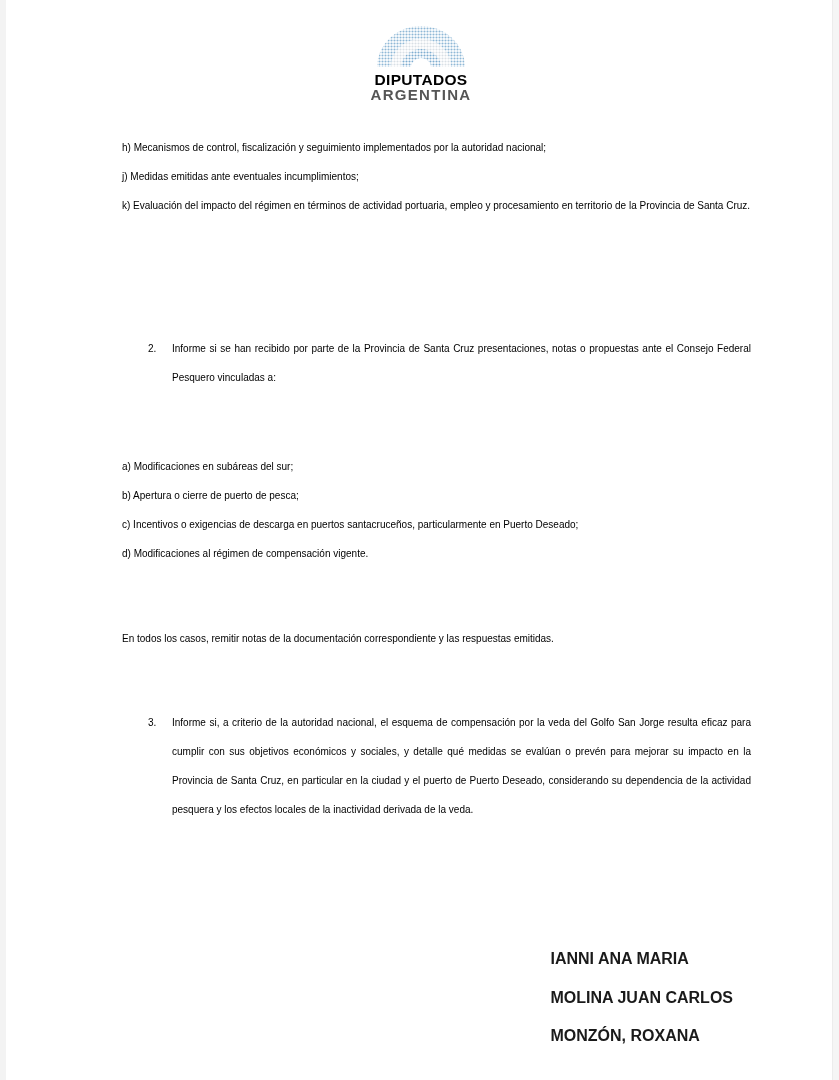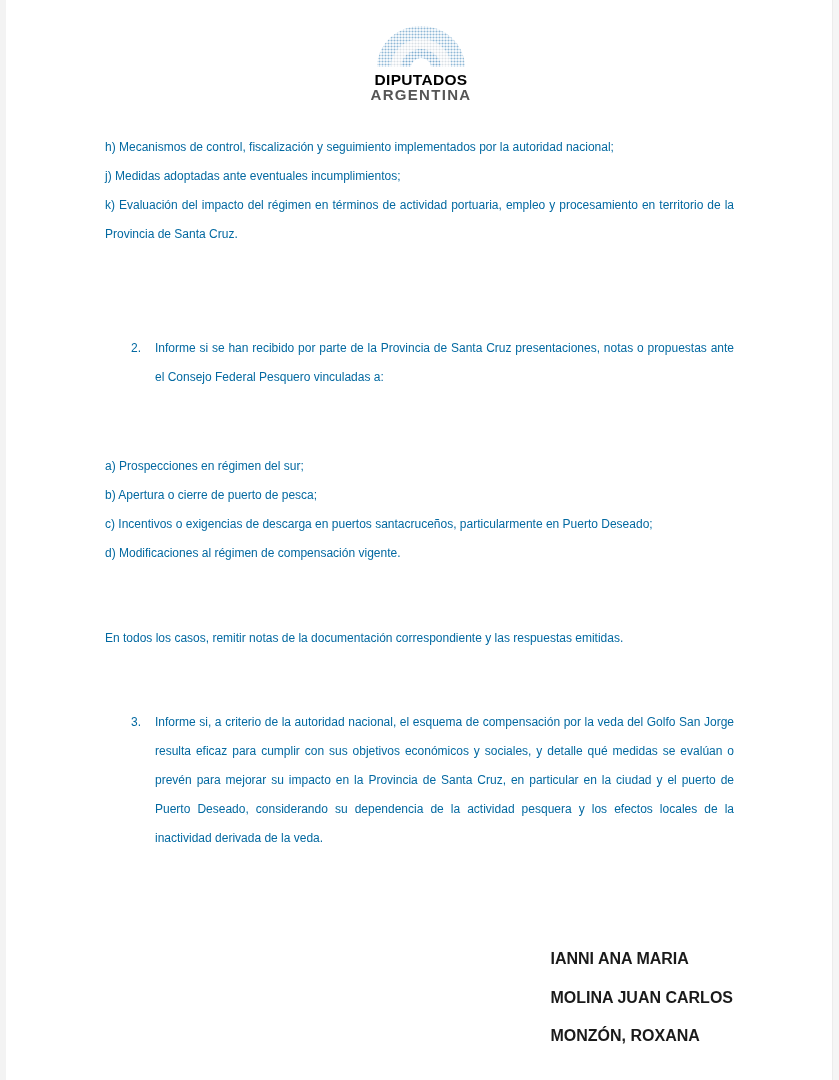--- a/index.html
+++ b/index.html
@@ -50,25 +50,25 @@
       font-size: 15px;
       font-weight: bold;
       letter-spacing: 1.3px;
       color: #555555;
       line-height: 13px;
       text-align: center;
     }
     
     .body-text {
       position: absolute;
-      left: 105px;
+      left: 122px;
       width: 629px;
-      font-size: 12px;
+      font-size: 10px;
       line-height: 29px;
-      color: #0369a1;
+      color: #000000;
       text-align: justify;
     }
     .line { display: block; }
     .block-h { top: 133px; }
     .block-2 { top: 334px; }
     .block-ad { top: 452px; }
     .block-todos { top: 624px; }
     .block-3 { top: 708px; }
     .num-item {
       position: relative;
@@ -116,33 +116,33 @@
       <path d="M16 43 A30 28 0 0 1 76 43 L66 43 A20 18 0 0 0 26 43 Z" fill="url(#dotsGray)"></path>
 
       <path d="M26 43 A20 18 0 0 1 66 43 L56 43 A10 9 0 0 0 36 43 Z" fill="url(#dotsBlue2)"></path>
     </svg>
     <div class="logo-title">DIPUTADOS</div>
     <div class="logo-sub">ARGENTINA</div>
   </div>
 
   <div class="body-text block-h">
     <span class="line">h) Mecanismos de control, fiscalización y seguimiento implementados por la autoridad nacional;</span>
-    <span class="line">j) Medidas adoptadas ante eventuales incumplimientos;</span>
+    <span class="line">j) Medidas emitidas ante eventuales incumplimientos;</span>
     <span class="line">k) Evaluación del impacto del régimen en términos de actividad portuaria, empleo y procesamiento en territorio de la Provincia de Santa Cruz.</span>
   </div>
 
   <div class="body-text block-2">
     <div class="num-item">
       <span class="num">2.</span>
       <span>Informe si se han recibido por parte de la Provincia de Santa Cruz presentaciones, notas o propuestas ante el Consejo Federal Pesquero vinculadas a:</span>
     </div>
   </div>
 
   <div class="body-text block-ad">
-    <span class="line">a) Prospecciones en régimen del sur;</span>
+    <span class="line">a) Modificaciones en subáreas del sur;</span>
     <span class="line">b) Apertura o cierre de puerto de pesca;</span>
     <span class="line">c) Incentivos o exigencias de descarga en puertos santacruceños, particularmente en Puerto Deseado;</span>
     <span class="line">d) Modificaciones al régimen de compensación vigente.</span>
   </div>
 
   <div class="body-text block-todos">En todos los casos, remitir notas de la documentación correspondiente y las respuestas emitidas.</div>
 
   <div class="body-text block-3">
     <div class="num-item">
       <span class="num">3.</span>

